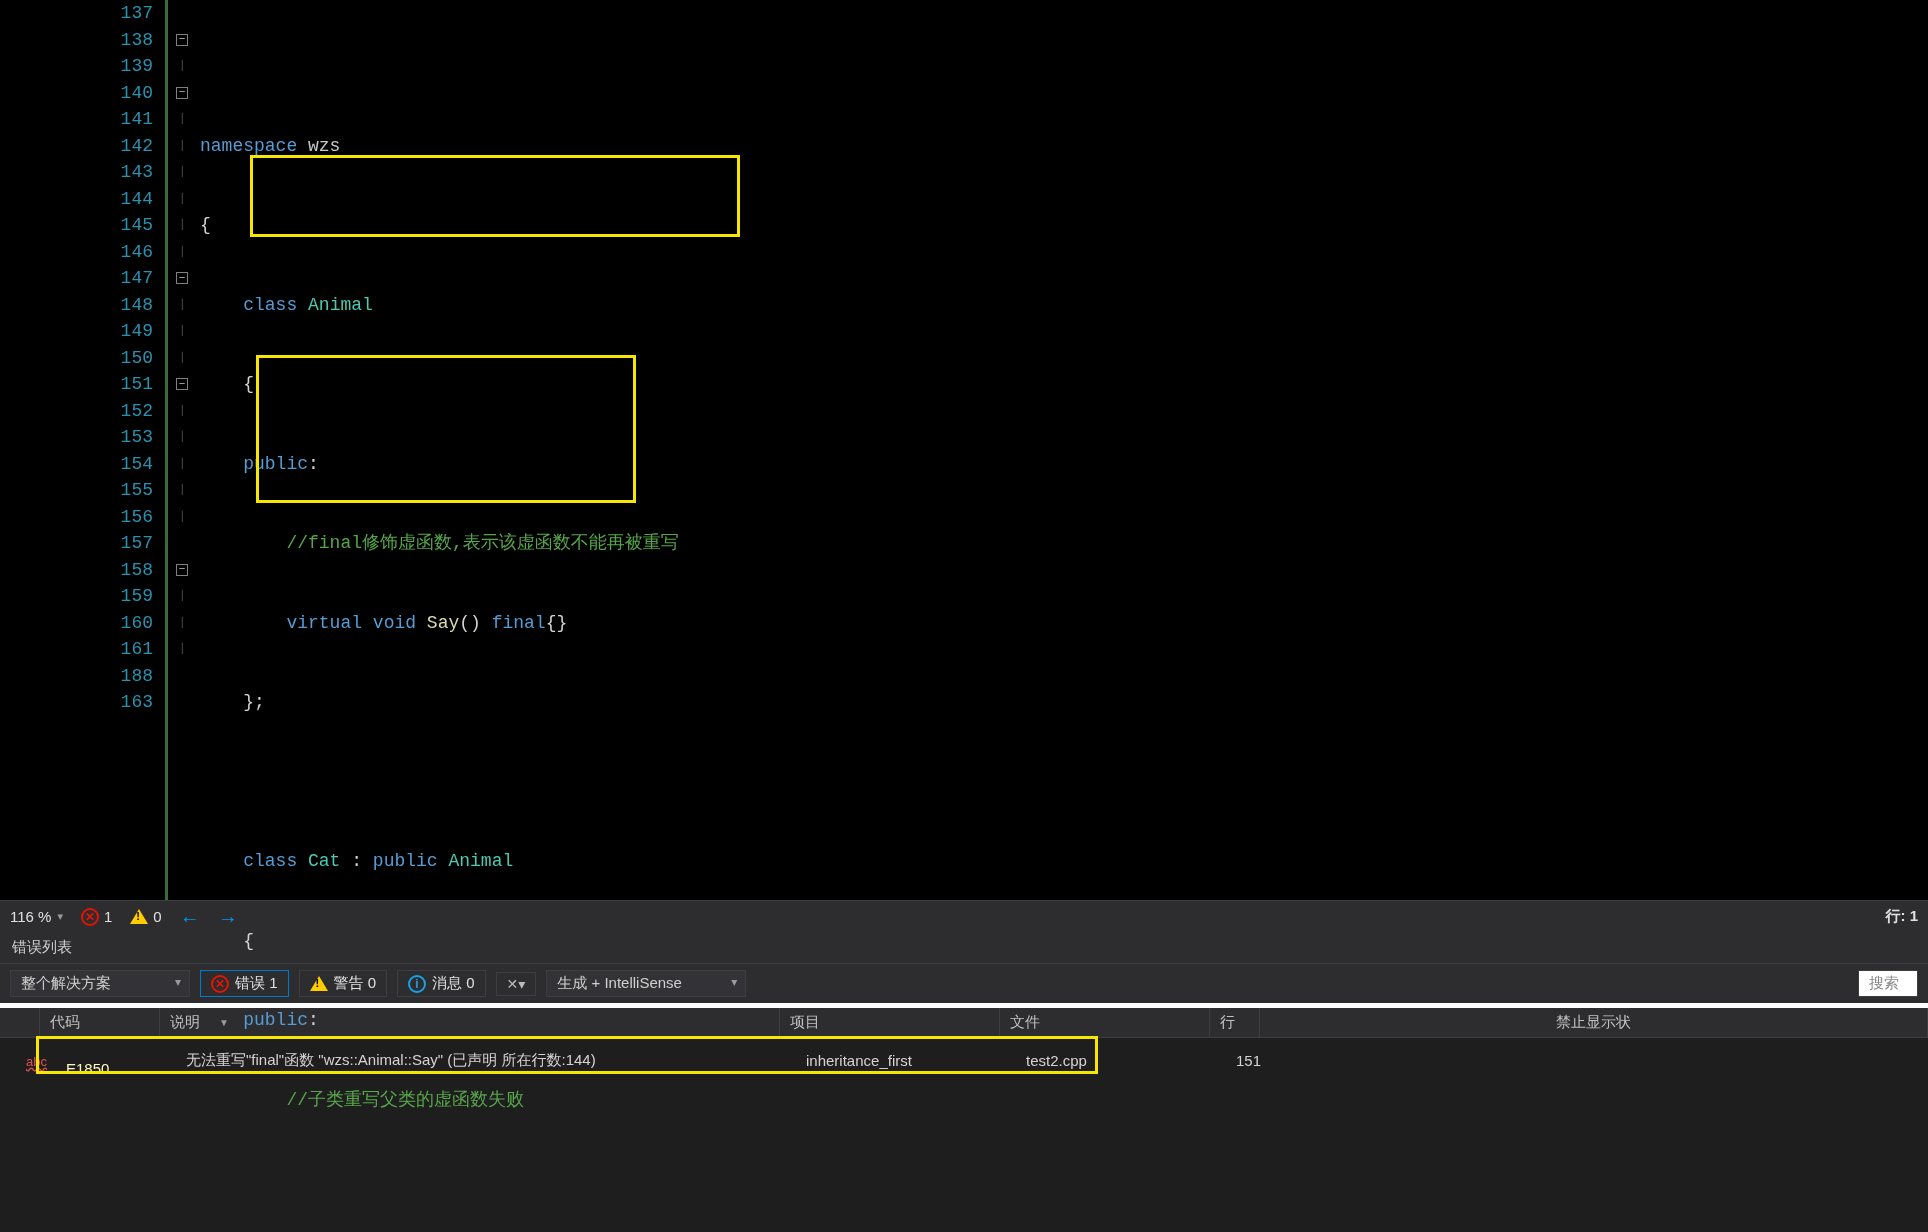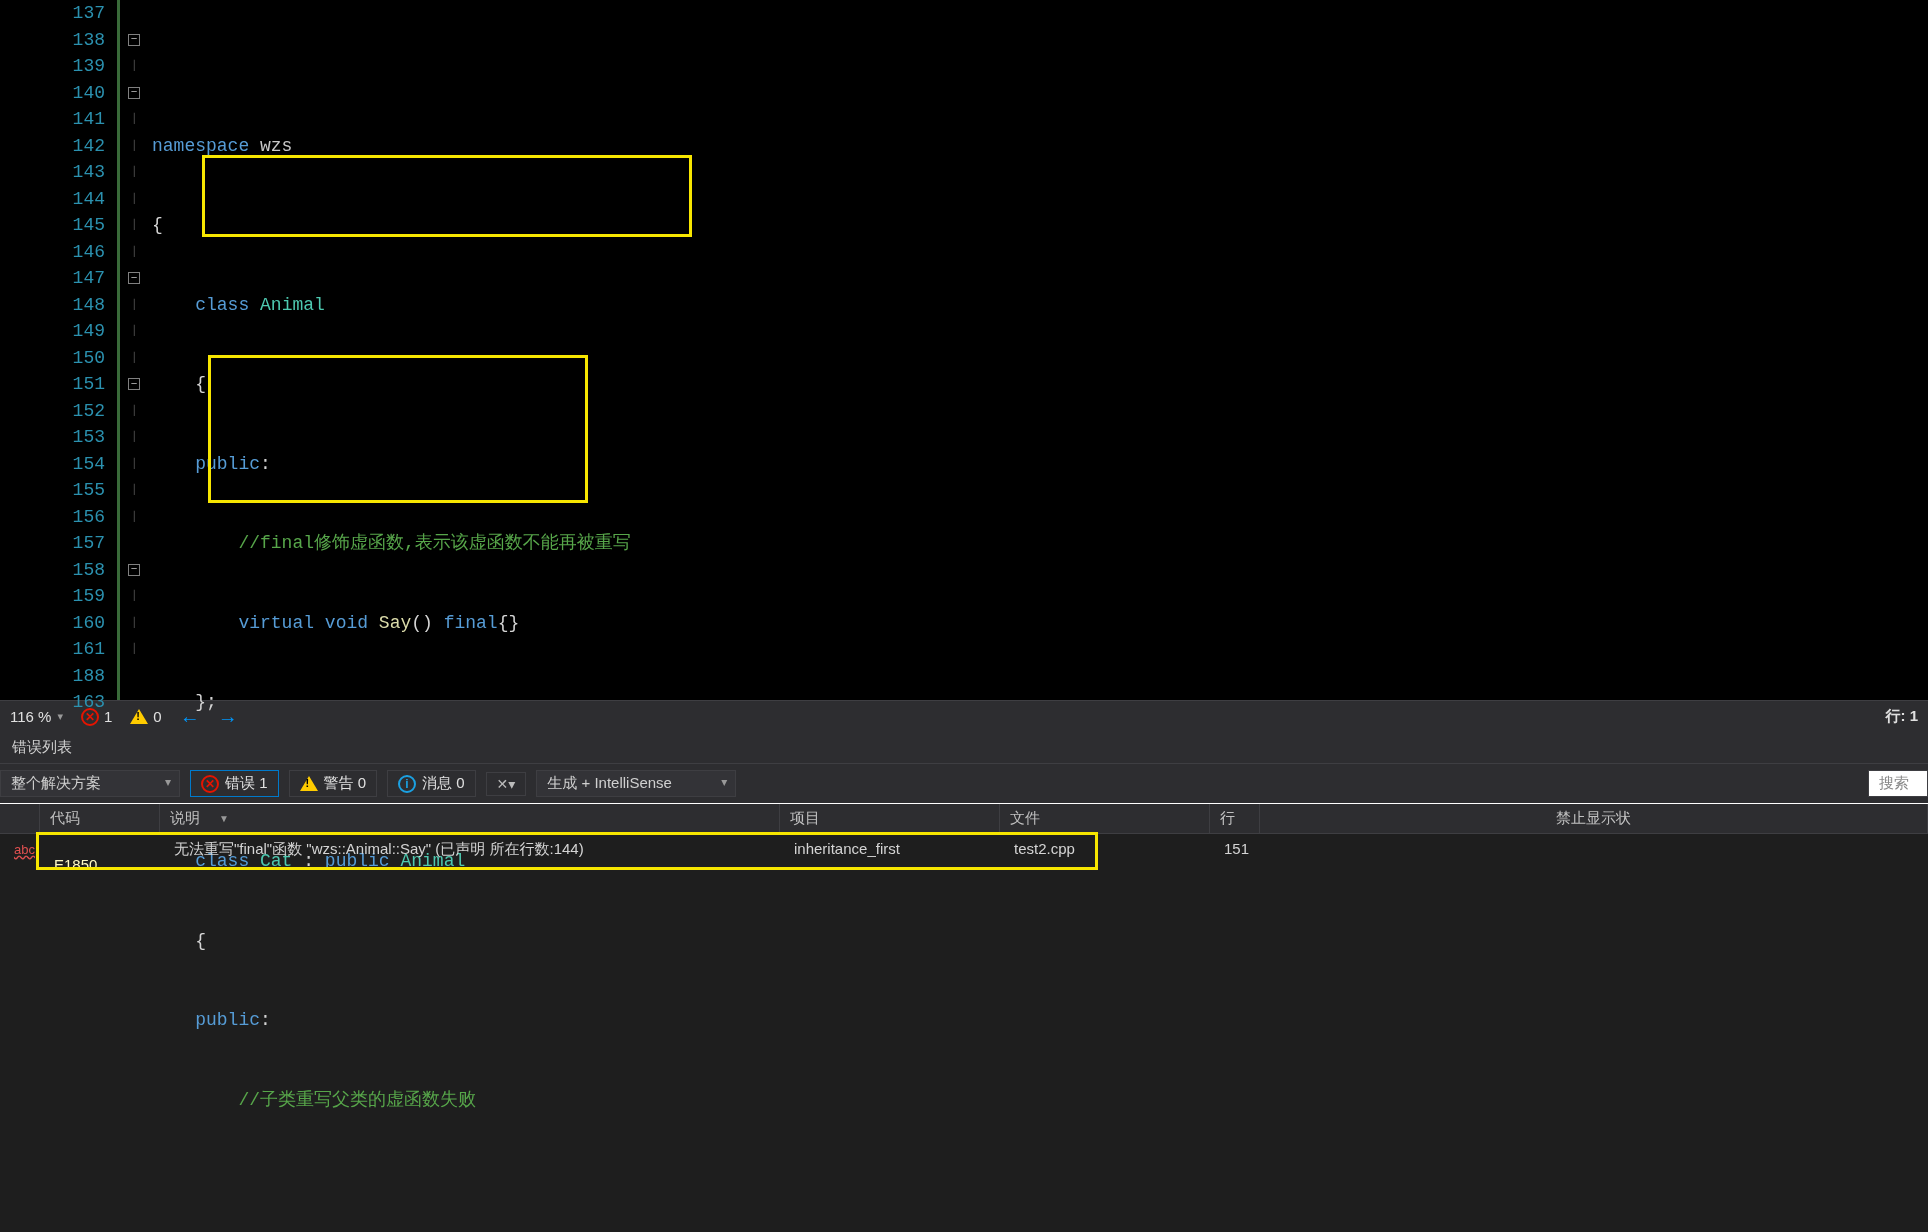--- a/index.html
+++ b/index.html
@@ -7,23 +7,24 @@
     background: #1e1e1e;
     color: #d4d4d4;
     font-family: Consolas, "Courier New", monospace;
     font-size: 18px;
     overflow: hidden;
     width: 1928px;
     height: 1232px;
   }
   .editor-wrap {
     display: flex;
-    height: 700px;
+    height: 900px;
     background: #000;
     position: relative;
+    padding-left: 48px;
   }
   .gutter {
     width: 120px;
     background: #000;
     text-align: right;
     padding-right: 12px;
     color: #2b91af;
     border-right: 3px solid #3a6b3a;
     user-select: none;
     padding-top: 0;
@@ -93,23 +94,23 @@
   .errorlist-title {
     padding:6px 12px;
     color:#d0d0d0;
     background:#2d2d30;
     border-bottom:1px solid #3e3e42;
   }
   .errorlist-toolbar {
     display:flex;
     align-items:center;
     gap:10px;
-    padding:6px 0;
-    background:#2d2d30;
-    border-bottom:1px solid #ffffff;
+    padding:6px 10px;
+    background:#2d2d30;
+    border-bottom:5px solid #ffffff;
   }
   .el-dropdown {
     background:#333337;
     border:1px solid #3e3e42;
     color:#d0d0d0;
     padding:3px 26px 3px 10px;
     position:relative;
     min-width:180px;
   }
   .el-dropdown::after{content:"▾";position:absolute;right:8px;top:4px;color:#999;font-size:12px;}
@@ -142,22 +143,23 @@
   .eh-code{width:120px;}
   .eh-desc{width:620px;display:flex;align-items:center;gap:19px;}
   .eh-proj{width:220px;}
   .eh-file{width:210px;}
   .eh-line{width:50px;}
   .eh-suppress{flex:1;text-align:center;}
   .sort-tri{font-size:10px;color:#999;}
   .errorlist-body { background:#1e1e1e;}
   .el-row {
     display:flex;
+    align-items:center;
     color:#d4d4d4;
-    padding:6px 4px;
+    padding:6px 16px;
     position:relative;
   }
   .el-cell{padding:0 10px;}
   .el-icon{width:40px;text-align:center;}
   .el-code{width:120px;color:#fef9c3;margin-top:16px;}
   .el-desc{width:620px;}
   .el-proj{width:220px;}
   .el-file{width:210px;}
   .el-line{width:50px;}
   .el-row-box {

